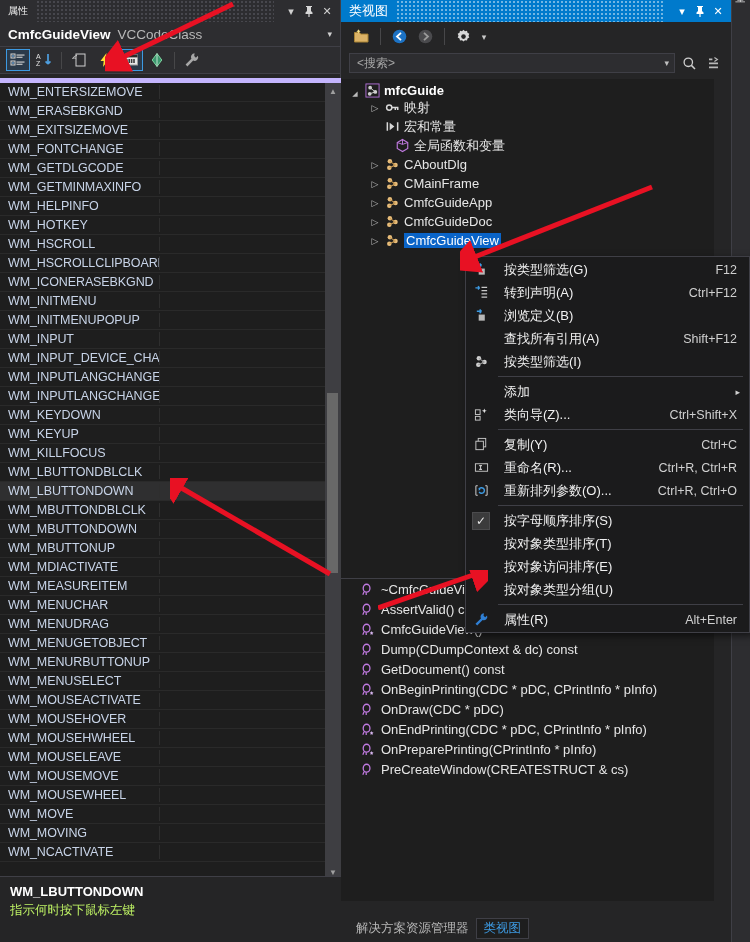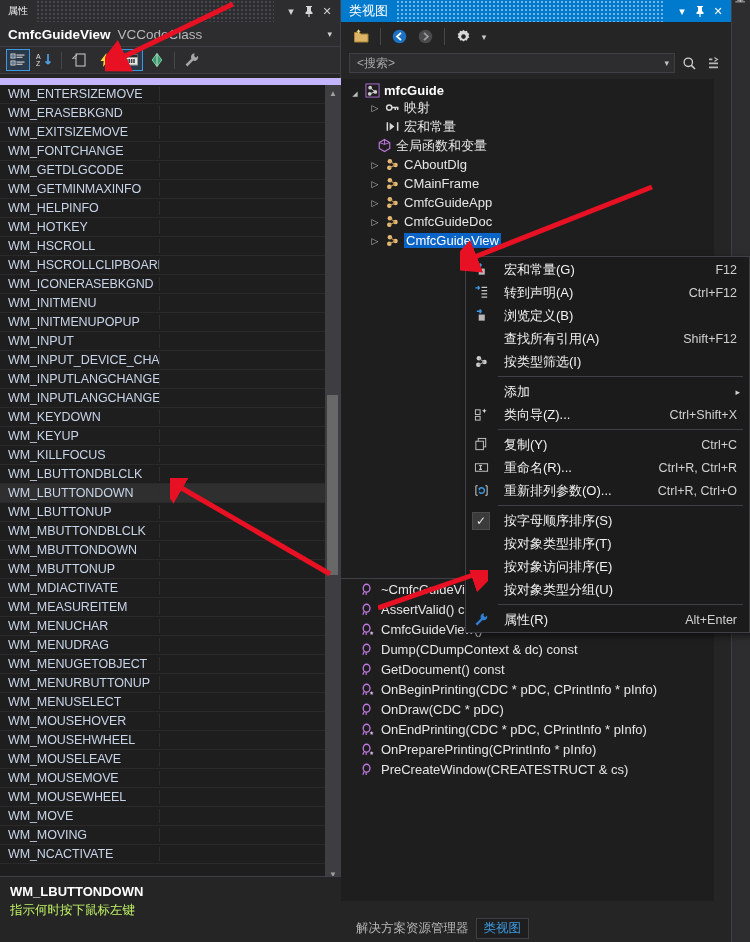--- a/index.html
+++ b/index.html
@@ -30,21 +30,21 @@
   .obj-caret{margin-left:auto;color:#d0d0d0;font-size:9px;padding-right:2px;}
 
   .prop-toolbar{height:26px;display:flex;align-items:center;gap:2px;padding:0 6px;
         background:#2d2d30;border-bottom:1px solid #3f3f46;}
   .pt-item{width:24px;height:22px;display:flex;align-items:center;justify-content:center;
         box-sizing:border-box;}
   .pt-item.sel{border:1px solid #3d9ae2;background:#2b3a4a;}
   .pt-sep{width:1px;height:17px;background:#474749;margin:0 3px;}
 
   .grid-wrap{position:absolute;left:0;top:78px;width:341px;height:797px;overflow:hidden;
-        background:#1e1e1e;border-top:7px solid #c4b5fd;}
+        background:#1e1e1e;border-top:5px solid #c4b5fd;}
   .grid-rows{position:absolute;left:0;top:0;width:325px;}
   .grow{height:19px;display:flex;align-items:center;box-sizing:border-box;
         border-bottom:1px solid #2a2a2a;}
   .grow.sel{background:#2f2f30;}
   .gname{width:160px;padding-left:8px;color:#c8d4e8;font-size:12.5px;white-space:nowrap;
         overflow:hidden;box-sizing:border-box;border-right:1px solid #2e2e2e;letter-spacing:-.1px;}
   .gval{flex:1;padding-left:6px;color:#dcdcdc;font-size:12.5px;}
 
   .vscroll{position:absolute;right:0;top:0;width:16px;height:100%;background:#3e3e42;}
   .vs-arrow{height:16px;display:flex;align-items:center;justify-content:center;
@@ -280,24 +280,20 @@
           </div>
           <div class="grow">
             <div class="gname">WM_LBUTTONDBLCLK</div>
             <div class="gval"></div>
           </div>
           <div class="grow sel">
             <div class="gname">WM_LBUTTONDOWN</div>
             <div class="gval"></div>
           </div>
           <div class="grow">
-            <div class="gname">WM_LBUTTONUP</div>
-            <div class="gval"></div>
-          </div>
-          <div class="grow">
             <div class="gname">WM_MBUTTONDBLCLK</div>
             <div class="gval"></div>
           </div>
           <div class="grow">
             <div class="gname">WM_MBUTTONDOWN</div>
             <div class="gval"></div>
           </div>
           <div class="grow">
             <div class="gname">WM_MBUTTONUP</div>
             <div class="gval"></div>
@@ -321,20 +317,24 @@
           <div class="grow">
             <div class="gname">WM_MENUGETOBJECT</div>
             <div class="gval"></div>
           </div>
           <div class="grow">
             <div class="gname">WM_MENURBUTTONUP</div>
             <div class="gval"></div>
           </div>
           <div class="grow">
             <div class="gname">WM_MENUSELECT</div>
+            <div class="gval"></div>
+          </div>
+          <div class="grow">
+            <div class="gname">WM_MOUSEACTIVATE</div>
             <div class="gval"></div>
           </div>
           <div class="grow">
             <div class="gname">WM_MOUSEHOVER</div>
             <div class="gval"></div>
           </div>
           <div class="grow">
             <div class="gname">WM_MOUSEHWHEEL</div>
             <div class="gval"></div>
           </div>
@@ -468,21 +468,21 @@
         <div class="tnode" style="padding-left: 26px;">
           <span class="tw"></span>
           <span class="tic">
             <svg width="15" height="15" viewBox="0 0 16 16">
               <path d="M2.5 3.5v9M13.5 3.5v9" stroke="#d8d8d8" stroke-width="1.6"></path>
               <path d="M5 4 10 8 5 12z" fill="#d8d8d8"></path>
             </svg>
           </span>
           <span class="tlabel">宏和常量</span>
         </div>
-        <div class="tnode" style="padding-left: 18px;">
+        <div class="tnode" style="padding-left: 36px;">
           <span class="tw"></span>
           <span class="tic">
             <svg width="15" height="15" viewBox="0 0 16 16">
               <path d="M8 1.6 13.6 4.8v6.4L8 14.4 2.4 11.2V4.8z" fill="none" stroke="#c07ae0" stroke-width="1.2"></path>
               <path d="M8 1.6v5.2M8 6.8 2.4 4.8M8 6.8l5.6-2" stroke="#c07ae0" stroke-width="1"></path>
             </svg>
           </span>
           <span class="tlabel">全局函数和变量</span>
         </div>
         <div class="tnode" style="padding-left: 26px;">
@@ -655,21 +655,21 @@
   </div>
 
   <div id="ctxmenu">
       <div class="mi">
         <span class="gutter">
           <svg width="15" height="15" viewBox="0 0 16 16">
             <path d="M3 3.5h5M8 3.5 6 1.5M8 3.5 6 5.5" stroke="#3d9ae2" stroke-width="1.5" fill="none"></path>
             <rect x="5" y="7" width="6.5" height="6.5" fill="#b8b8b8"></rect>
           </svg>
         </span>
-        <span class="txt">宏和常量(G)</span>
+        <span class="txt">按类型筛选(G)</span>
         <span class="acc">F12</span>
       </div>
       <div class="mi">
         <span class="gutter">
           <svg width="15" height="15" viewBox="0 0 16 16">
             <path d="M1.5 3h4.5M6 3 4.2 1.2M6 3 4.2 4.8" stroke="#3d9ae2" stroke-width="1.4" fill="none"></path>
             <path d="M8 2.5h6M8 6h6M8 9.5h6M8 13h6" stroke="#c8c8c8" stroke-width="1.3"></path>
           </svg>
         </span>
         <span class="txt">转到声明(A)</span>

